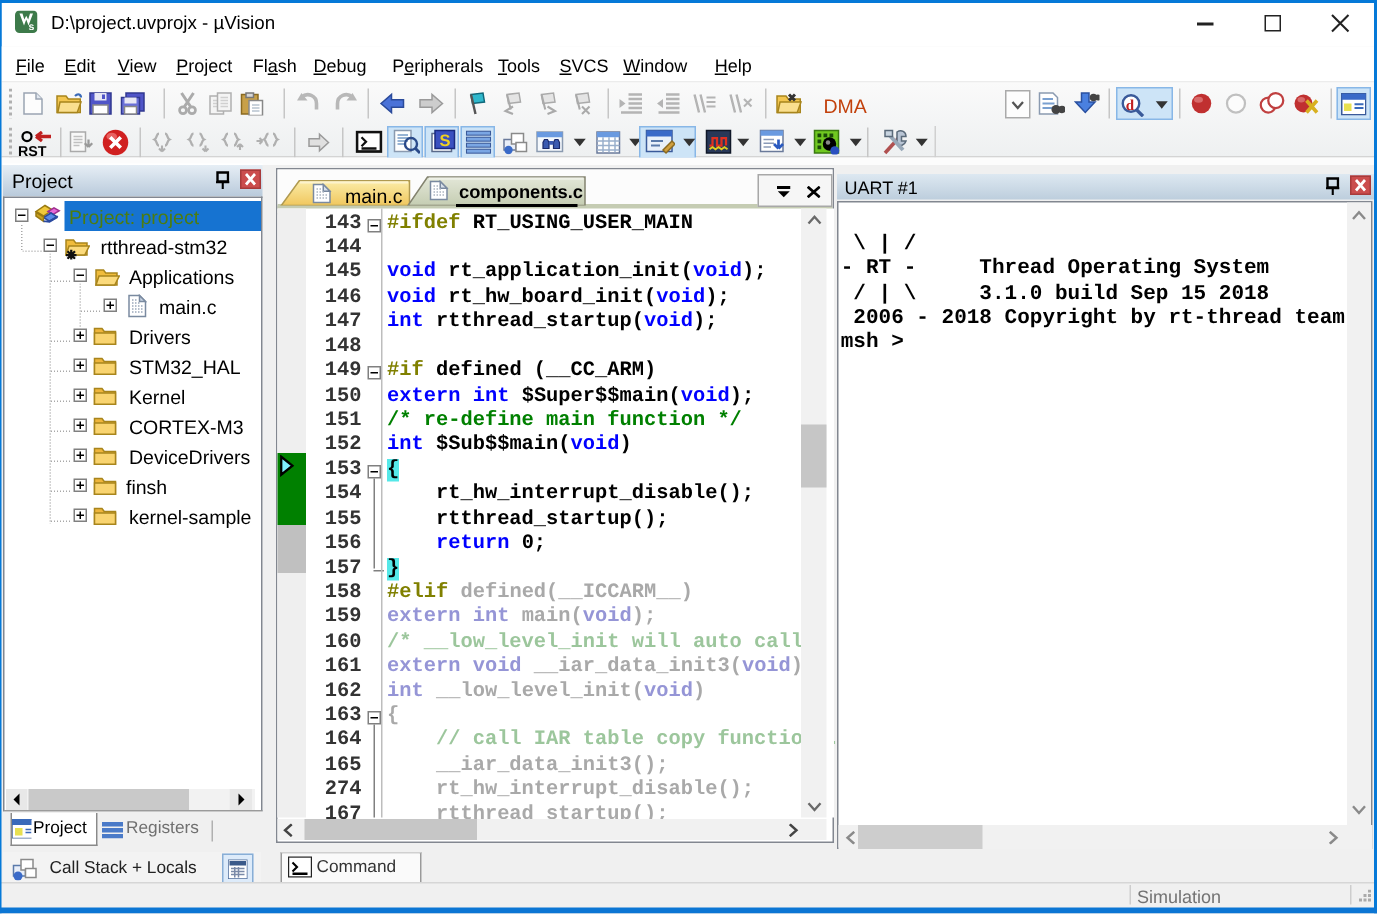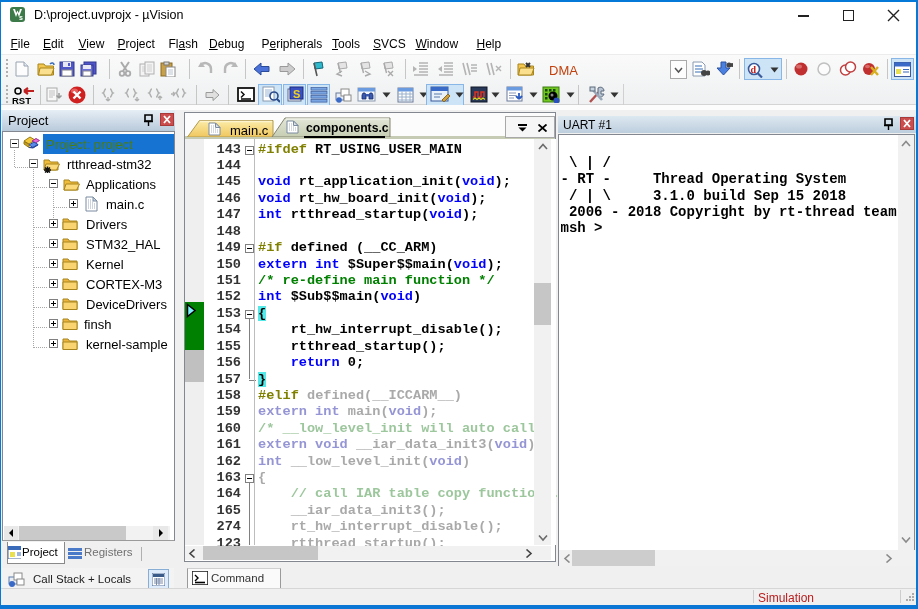--- a/index.html
+++ b/index.html
@@ -43,21 +43,21 @@
 .ln { position:absolute; width:37px; text-align:right; left:204px; font-family:"Liberation Mono",monospace; font-size:13.6px; font-weight:600; line-height:16.42px; color:#333; }
 .kw { color:#0000ff; } .dir { color:#808000; } .com { color:#008000; }
 .gy { color:#a9a9a9; } .fkw { color:#9595d6; } .fcom { color:#9cc69c; }
 .cyan { background:#55e8e8; }
 
 #uart-header { left:558px; top:116px; width:358px; height:17px; background:linear-gradient(#dde8f1,#bdcedd); }
 #uart-body { left:558px; top:134px; width:357px; height:432px; background:#fff; border:1px solid #828790; }
 #uart-text { left:560.5px; top:155px; white-space:pre; font-family:"Liberation Mono",monospace; font-size:14px; font-weight:600; line-height:16.3px; color:#000; }
 
 #statusbar { left:0; top:588px; width:918px; height:17px; background:#f0f0f0; border-top:1px solid #d6d6d6; }
-#sim { left:758px; top:591px; font-size:12px; color:#b91c1c; }
+#sim { left:758px; top:591px; font-size:12px; color:#737373; }
 .sbar-sep { position:absolute; top:590px; width:1px; height:13px; background:#cdcdcd; }
 
 .sb-track { position:absolute; background:#f0f0f0; }
 .sb-thumb { position:absolute; background:#cdcdcd; }
 </style>
 </head>
 <body>
 <div class="abs" id="titlebar"></div>
 <div class="abs" id="title-text">D:\project.uvprojx - µVision</div>
 
@@ -638,21 +638,21 @@
 <div class="ln" style="top:470.0px">163</div>
 <div class="cl" style="top:470.0px"><span class="gy">{</span></div>
 <div class="abs" style="left:245px;top:474.0px;width:9px;height:9px;background:#fff;border:1px solid #808080"></div>
 <div class="abs" style="left:247px;top:478.0px;width:5px;height:1px;background:#000"></div>
 <div class="ln" style="top:486.4px">164</div>
 <div class="cl" style="top:486.4px"><span class="fcom">    // call IAR table copy functions.</span></div>
 <div class="ln" style="top:502.8px">165</div>
 <div class="cl" style="top:502.8px"><span class="gy">    __iar_data_init3();</span></div>
 <div class="ln" style="top:519.3px">274</div>
 <div class="cl" style="top:519.3px"><span class="gy">    rt_hw_interrupt_disable();</span></div>
-<div class="ln" style="top:535.7px">123</div>
+<div class="ln" style="top:535.7px">167</div>
 <div class="cl" style="top:535.7px"><span class="gy">    rtthread_startup();</span></div>
 <div class="abs" style="left:249px;top:318.8px;width:1px;height:60.7px;background:#808080"></div>
 <div class="abs" style="left:249px;top:379.5px;width:7px;height:1px;background:#808080"></div>
 <div class="abs" style="left:249px;top:483.0px;width:1px;height:62.0px;background:#808080"></div>
 
 <div class="abs" style="left:185px;top:302px;width:19px;height:48px;background:#008000"></div>
 <div class="abs" style="left:185px;top:350px;width:19px;height:32px;background:#c0c0c0"></div>
 <svg class="abs" style="left:186px;top:303px" width="11" height="15">
       <path d="M1.5 1.5 L9 7.5 L1.5 13.5 Z" fill="#80f0ff" stroke="#000" stroke-width="1.5"></path>
     </svg>

